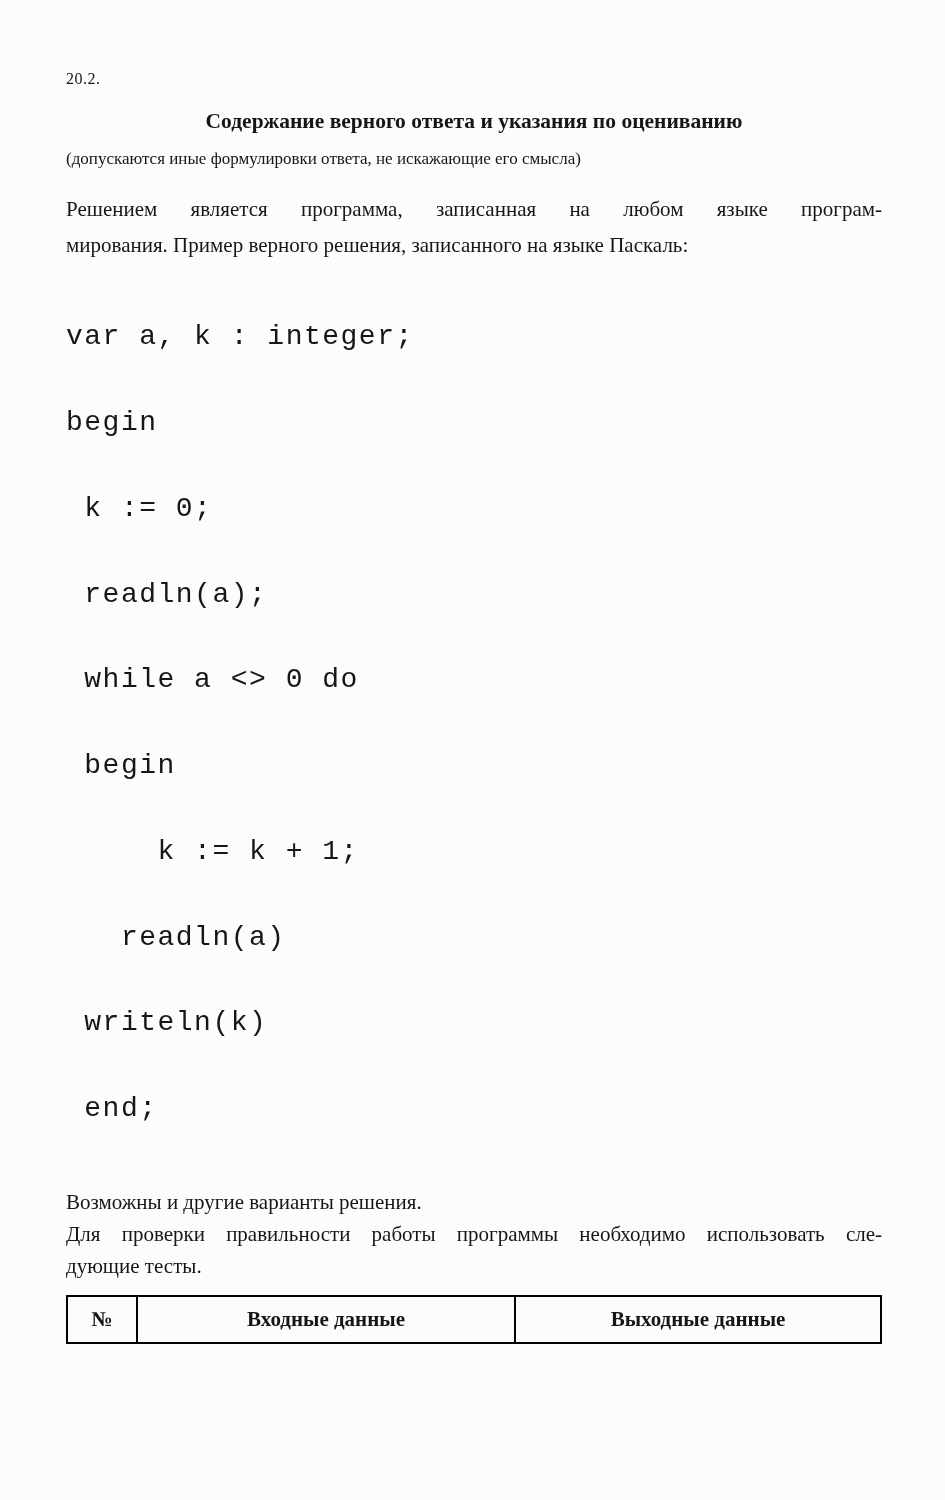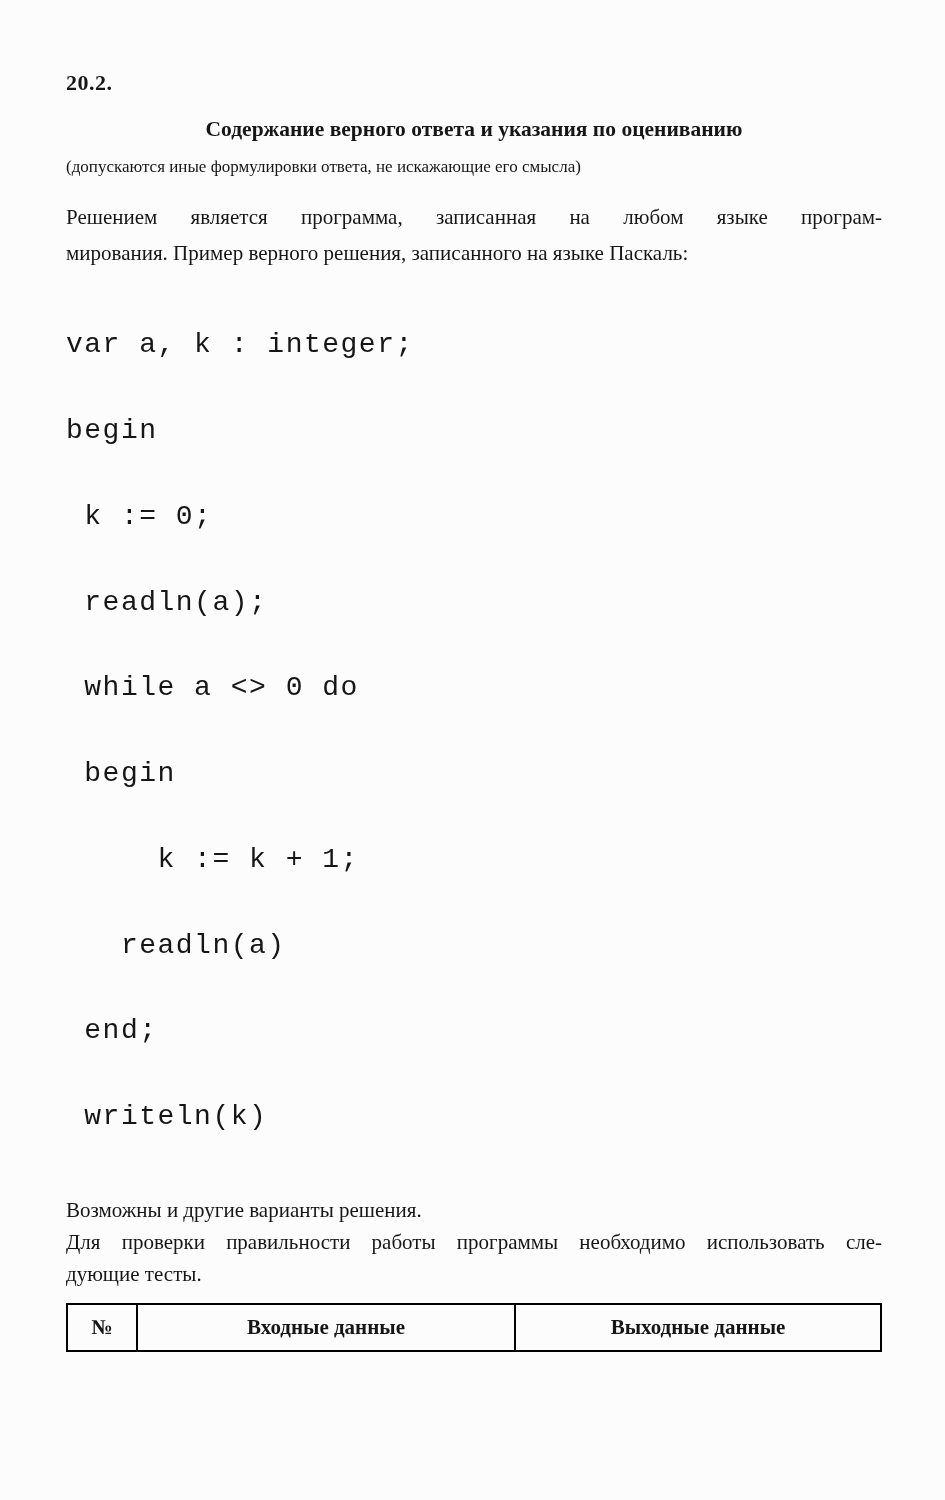--- a/index.html
+++ b/index.html
@@ -4,21 +4,21 @@
 <style>
   html,body { margin:0; padding:0; }
   body {
     width:945px; height:1500px;
     background:#fcfcfc; color:#161616;
     font-family:"Liberation Serif","DejaVu Serif",serif;
     overflow:hidden;
   }
   .page { padding:70px 63px 0 66px; }
 
-  .section-num { font-size:22px; font-weight:bold; letter-spacing:.5px; }
+  .section-num { font-size:16px; font-weight:normal; letter-spacing:.5px; }
 
   .title { margin-top:21px; text-align:center; font-weight:bold; font-size:21.5px; }
   .subtitle { margin-top:15px; font-size:17px; }
 
   .intro { margin-top:22px; font-size:21px; line-height:36px; }
   .line { text-align:left; }
   .stretch { text-align:justify; text-align-last:justify; }
 
   .code {
     margin-top:3px;
@@ -52,22 +52,22 @@
 
   <div class="code">
     <div>var a, k : integer;</div>
     <div>begin</div>
     <div> k := 0;</div>
     <div> readln(a);</div>
     <div> while a &lt;&gt; 0 do</div>
     <div> begin</div>
     <div>     k := k + 1;</div>
     <div>   readln(a)</div>
+    <div> writeln(k)</div>
     <div> end;</div>
-    <div> writeln(k)</div>
   </div>
 
   <div class="notes">
     <div class="line">Возможны и другие варианты решения.</div>
     <div class="line stretch">Для проверки правильности работы программы необходимо использовать сле-</div>
     <div class="line">дующие тесты.</div>
   </div>
 
   <table class="tests">
     <colgroup>

